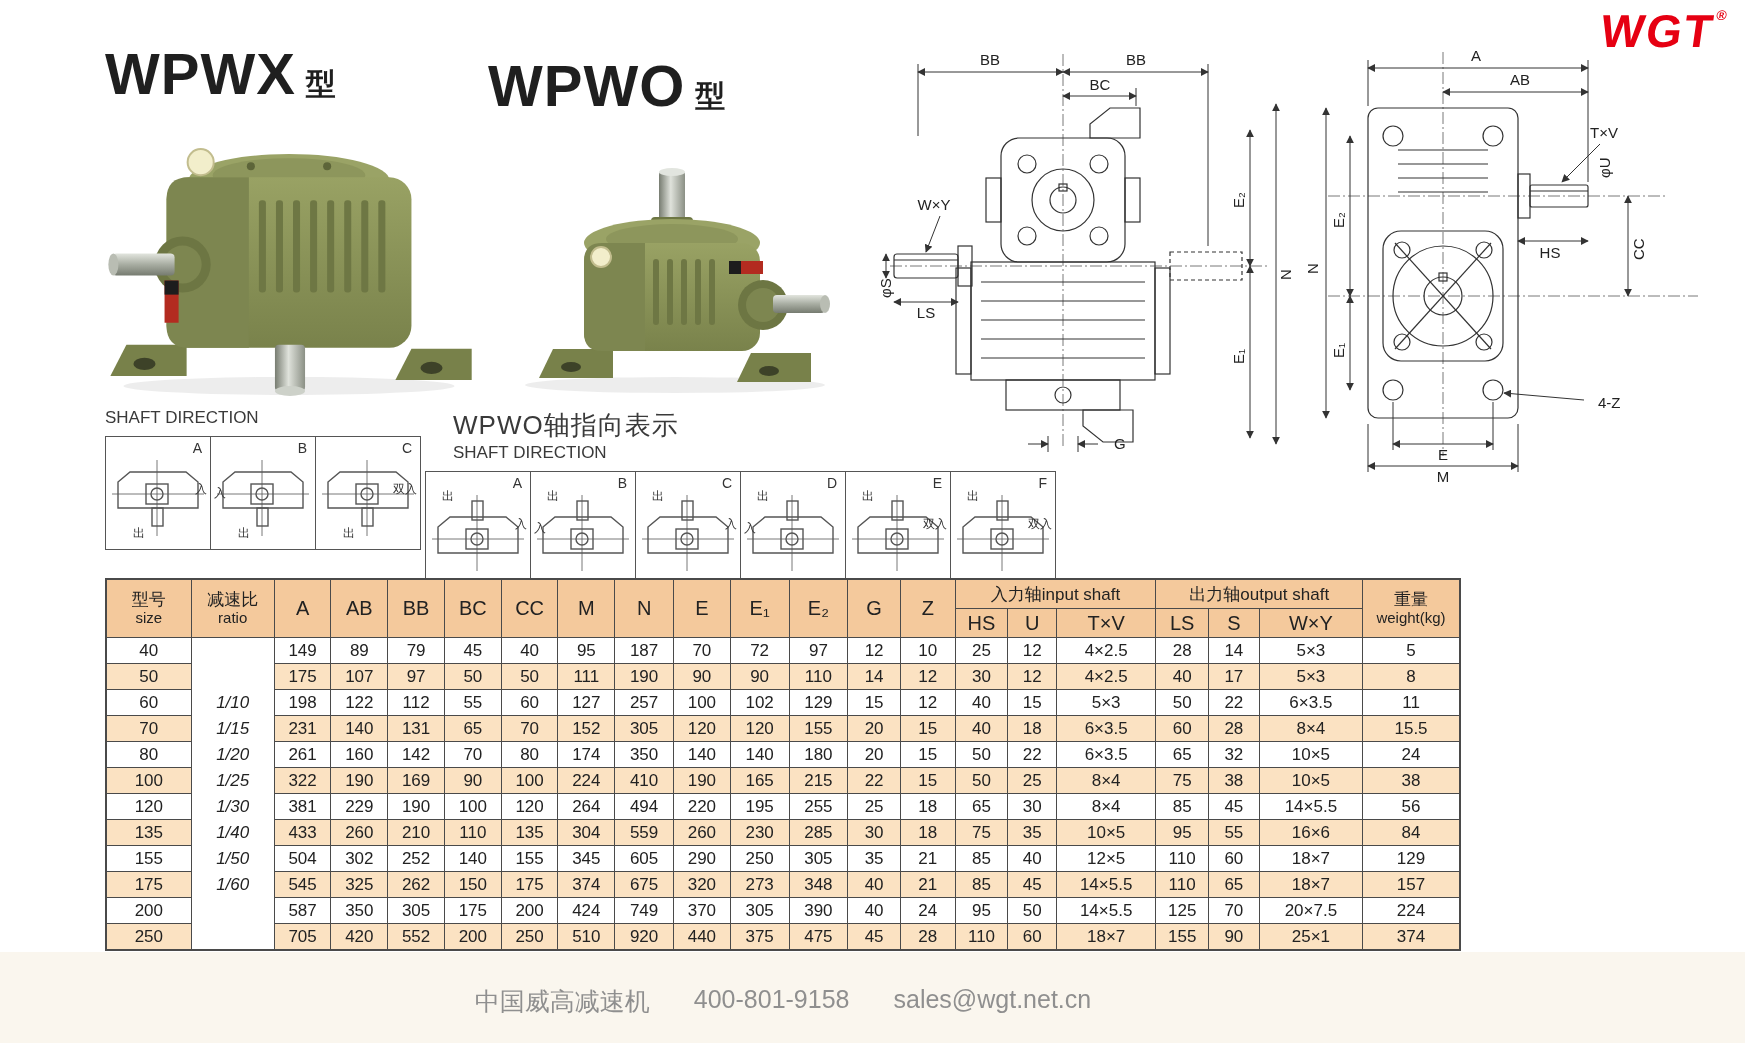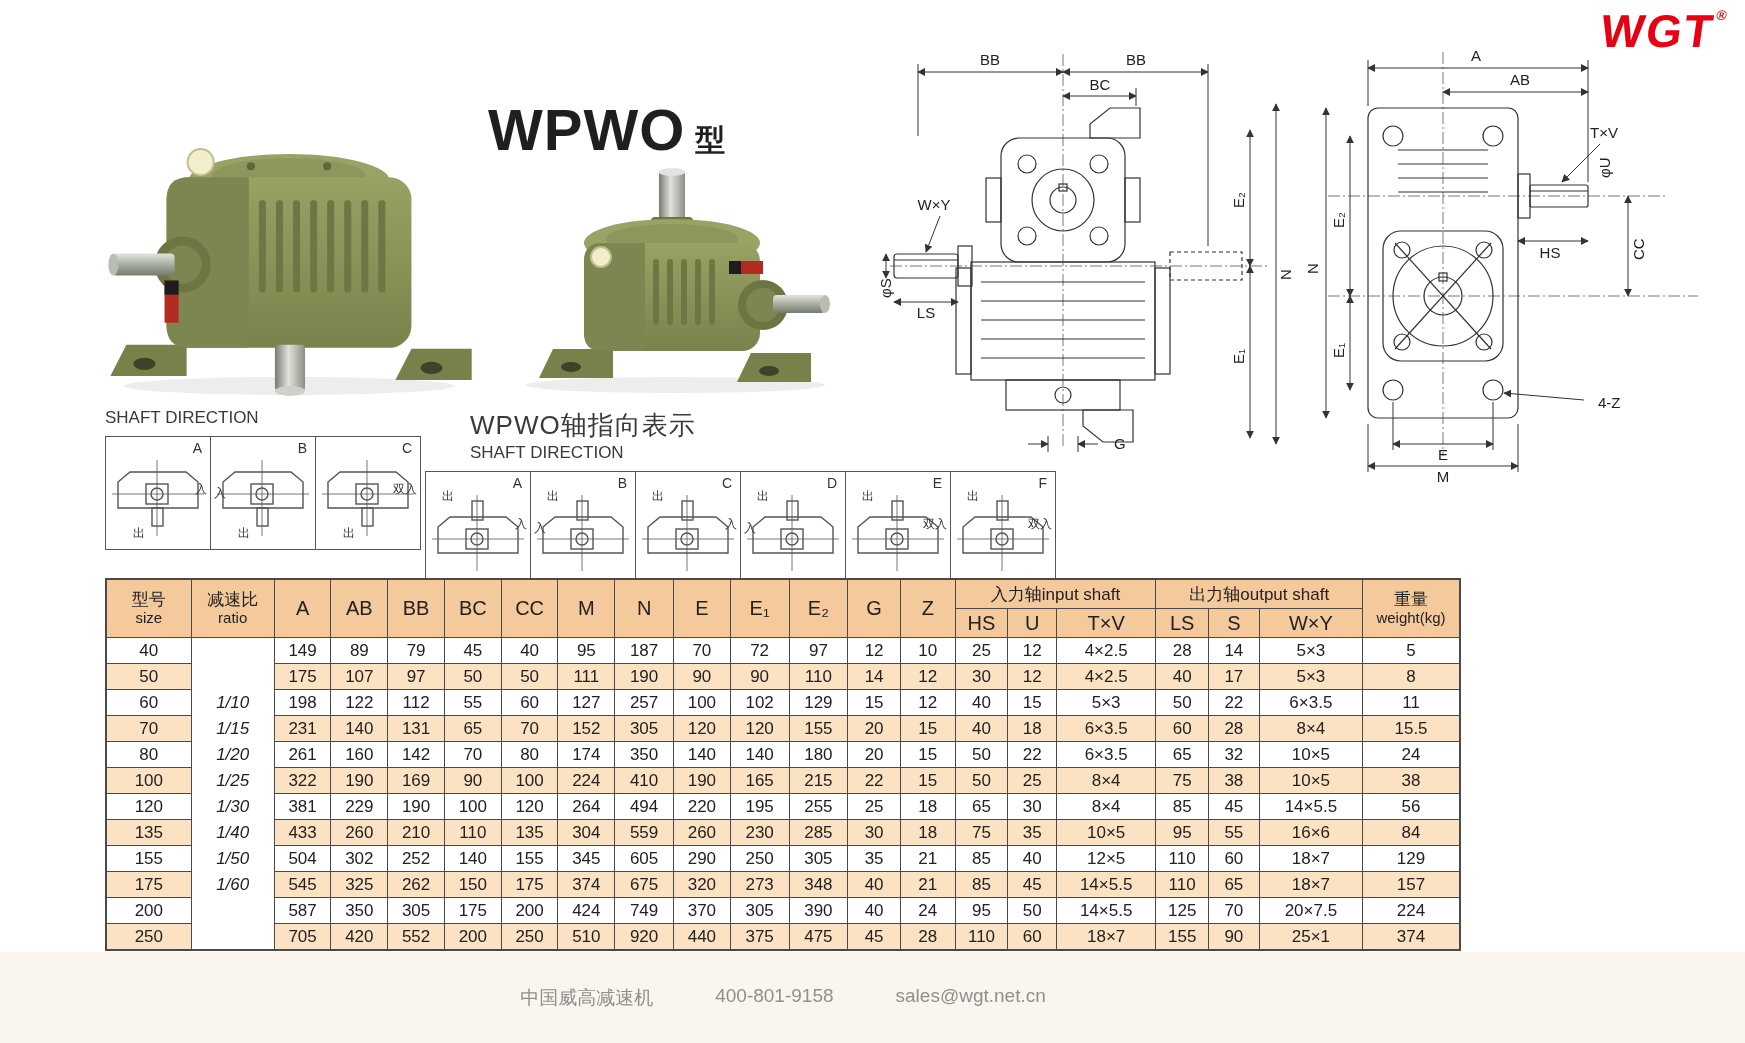--- a/index.html
+++ b/index.html
@@ -6,34 +6,34 @@
   #page{position:relative;width:1745px;height:1043px;background:#ffffff;overflow:hidden;
         font-family:"Liberation Sans","DejaVu Sans",sans-serif;color:#222;}
   
   .logo{position:absolute;top:8px;right:18px;color:#e60012;font-weight:900;
         font-size:46px;letter-spacing:2px;transform:skewX(-8deg);line-height:1;}
   .logo sup{font-size:14px;font-weight:700;vertical-align:top;}
   
   .model-title{position:absolute;font-size:58px;font-weight:600;color:#1f1f1f;letter-spacing:1px;}
   .model-title .suffix{font-size:30px;font-weight:600;margin-left:10px;}
   #title-wpwx{left:105px;top:40px;}
-  #title-wpwo{left:488px;top:52px;margin-top:44px;}
+  #title-wpwo{left:488px;top:52px;}
   
   .photo{position:absolute;}
   #photo-wpwx{left:98px;top:122px;width:382px;height:276px;}
   #photo-wpwo{left:505px;top:165px;width:340px;height:230px;}
   .tdraw{position:absolute;}
   #draw-front{left:878px;top:46px;width:420px;height:407px;}
   #draw-top{left:1298px;top:46px;width:445px;height:440px;}
   .tdraw text{font-family:"Liberation Sans","DejaVu Sans",sans-serif;font-size:15px;fill:#222;}
   
   .sd-section{position:absolute;}
   #sd-wpwx{left:105px;top:408px;}
   #sd-wpwo{left:425px;top:408px;}
-  #sd-wpwo .sd-head{margin-left:45px;}
+  #sd-wpwo .sd-head{margin-left:28px;}
   .sd-cn{font-size:26px;color:#3a3a3a;letter-spacing:1px;}
   .sd-en{font-size:17px;color:#3a3a3a;margin-top:0px;}
   .sd-row{display:flex;margin-top:8px;}
   .sd-box{position:relative;width:104px;height:112px;border:1px solid #555;margin-left:-1px;background:#fff;}
   .sd-box:first-child{margin-left:0;}
   .sd-letter{position:absolute;top:3px;right:8px;font-size:14px;color:#333;}
   .sd-svg{position:absolute;left:2px;top:14px;width:100px;height:94px;}
   .sd-mark{position:absolute;font-size:12px;color:#333;line-height:1;}
   .pos-top-left{left:16px;top:18px;}
   .pos-mid-left{left:3px;top:50px;}
@@ -48,29 +48,32 @@
   .spec thead .dim-h{font-size:20px;}
   .spec thead .h-cn{font-size:17px;line-height:1.15;}
   .spec thead .h-en{font-size:15px;line-height:1.1;}
   .spec tbody td{height:23px;font-size:17px;background:#fff;}
   .spec tbody tr:nth-child(even) td{background:#fbe2c2;}
   .spec tbody td.ratio-cell{background:#fff !important;border-top:none;border-bottom:none;font-style:italic;}
   .spec tbody tr:last-child td.ratio-cell{border-bottom:1px solid #4a4a4a;}
   
   #footer-strip{position:absolute;left:0;top:952px;width:1745px;height:91px;background:#faf6ee;}
   #footer{position:absolute;left:105px;top:985px;width:1356px;display:flex;justify-content:center;
-          gap:62px;font-size:19px;color:#8f8f8f;}
+          gap:44px;font-size:25px;color:#8f8f8f;}
 </style>
 </head>
 <body>
 
 <div id="page">
 
   <div class="logo"><span>WGT</span><sup>®</sup></div>
 
+  <div class="model-title" id="title-wpwx">
+    <span>WPWX</span><span class="suffix">型</span>
+  </div>
   <div class="model-title" id="title-wpwo">
     <span>WPWO</span><span class="suffix">型</span>
   </div>
 
   <svg class="photo" id="photo-wpwx" viewBox="0 0 380 275">
     <defs>
       <linearGradient id="ph1g" x1="0" y1="0" x2="0" y2="1">
           <stop offset="0" stop-color="#99a264"></stop>
           <stop offset="1" stop-color="#79824b"></stop>
         </linearGradient>

